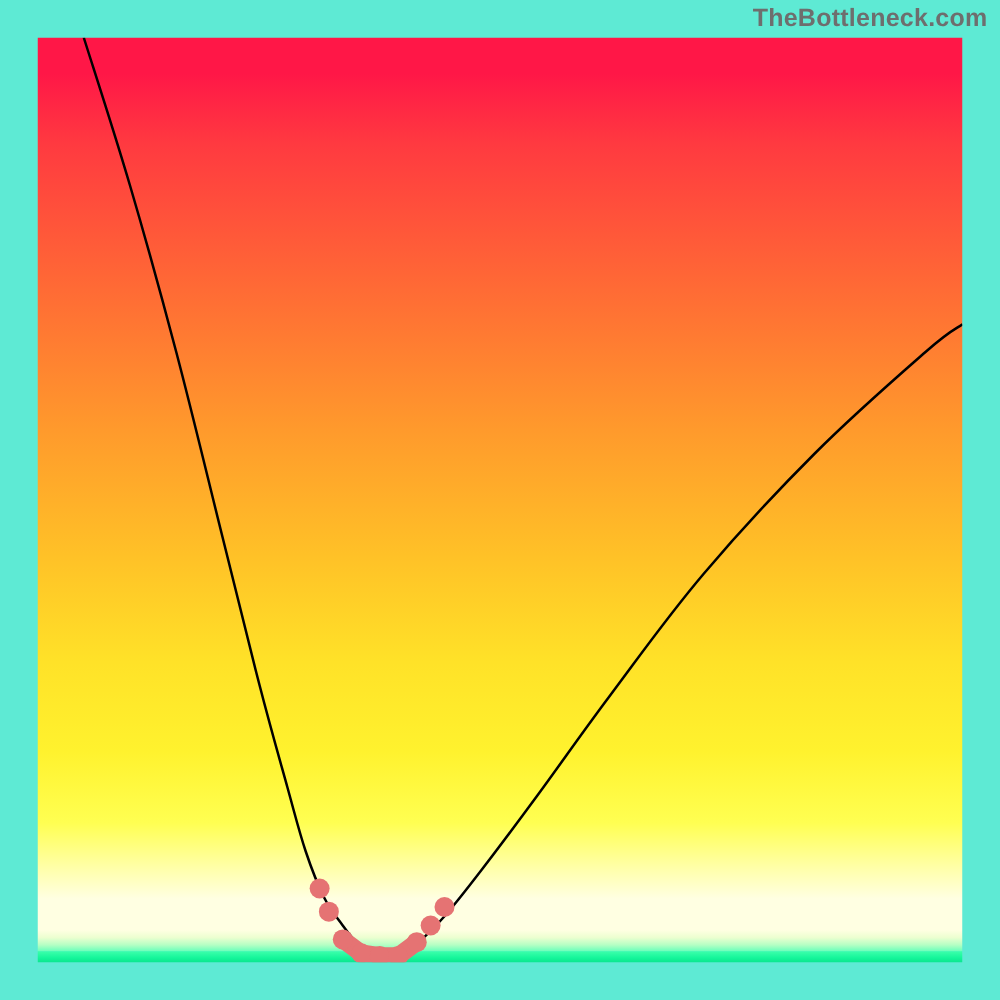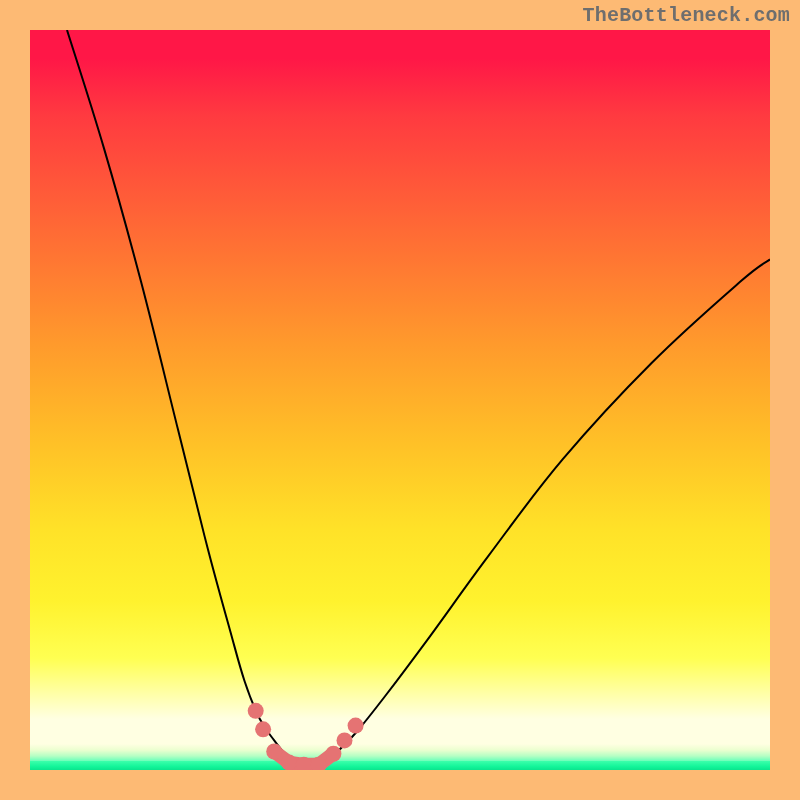--- a/index.html
+++ b/index.html
@@ -7,22 +7,21 @@
     padding: 0;
     width: 800px;
     height: 800px;
     overflow: hidden;
     background: #000;
     font-family: Arial, Helvetica, sans-serif;
   }
   .frame {
     position: absolute;
     inset: 0;
-    background: #fdba74;
-    font-family: Liberation Mono, monospace;
+    background: #5eead4;
   }
   .plot {
     position: absolute;
     left: 30px;
     top: 30px;
     width: 740px;
     height: 740px;
     overflow: hidden;
   }
   .gradient {

